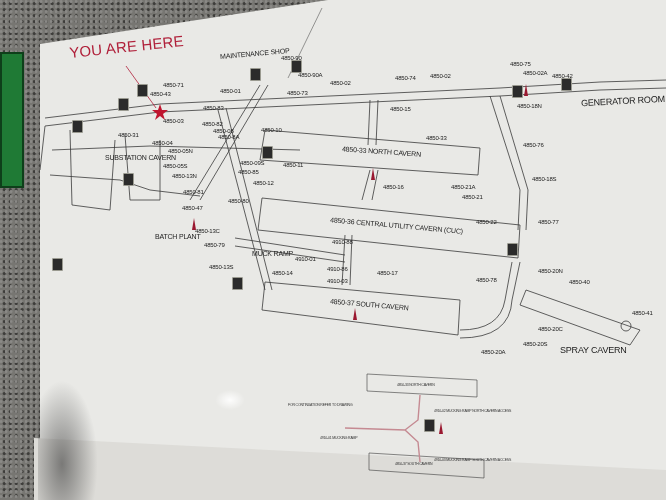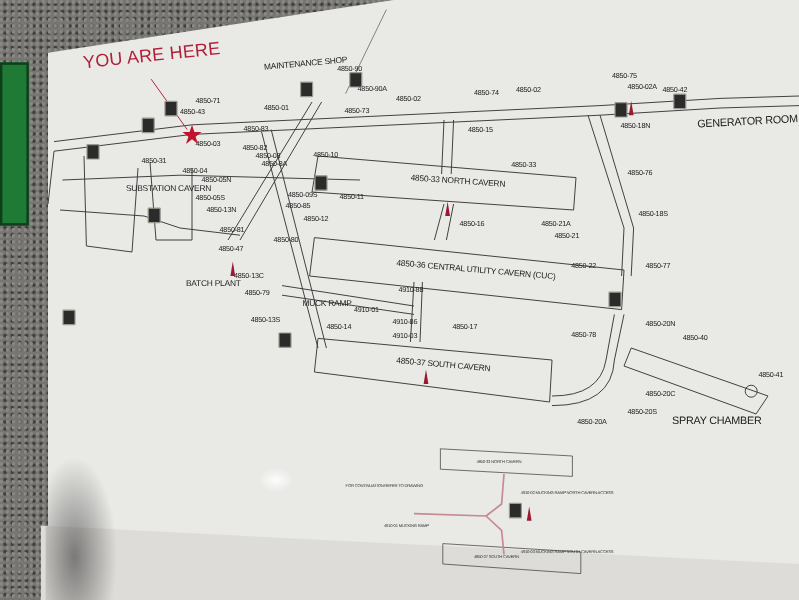--- a/index.html
+++ b/index.html
@@ -79,21 +79,21 @@
 
 <div class="glare"></div>
 <div class="shadow"></div>
 
 <div class="lbl title" style="left:69px;top:38px;transform:rotate(-6deg);">YOU ARE HERE</div>
 <div class="lbl md" style="left:220px;top:50px;transform:rotate(-5deg);">MAINTENANCE SHOP</div>
 <div class="lbl big" style="left:581px;top:96px;transform:rotate(-3deg);">GENERATOR ROOM</div>
 <div class="lbl md" style="left:105px;top:154px;">SUBSTATION CAVERN</div>
 <div class="lbl md" style="left:155px;top:233px;">BATCH PLANT</div>
 <div class="lbl md" style="left:252px;top:250px;">MUCK RAMP</div>
-<div class="lbl big" style="left:560px;top:345px;">SPRAY CHAMBER</div>
+<div class="lbl big" style="left:560px;top:345px;">SPRAY CAVERN</div>
 <div class="lbl md" style="left:342px;top:148px;transform:rotate(4deg);">4850-33 NORTH CAVERN</div>
 <div class="lbl md" style="left:330px;top:222px;transform:rotate(5deg);">4850-36 CENTRAL UTILITY CAVERN (CUC)</div>
 <div class="lbl md" style="left:330px;top:301px;transform:rotate(5deg);">4850-37 SOUTH CAVERN</div>
 
 <div id="labels">
     <div class="lbl" style="left: 163px; top: 82px;">4850-71</div>
     <div class="lbl" style="left: 150px; top: 91px;">4850-43</div>
     <div class="lbl" style="left: 163px; top: 118px;">4850-03</div>
     <div class="lbl" style="left: 118px; top: 132px;">4850-31</div>
     <div class="lbl" style="left: 152px; top: 140px;">4850-04</div>

